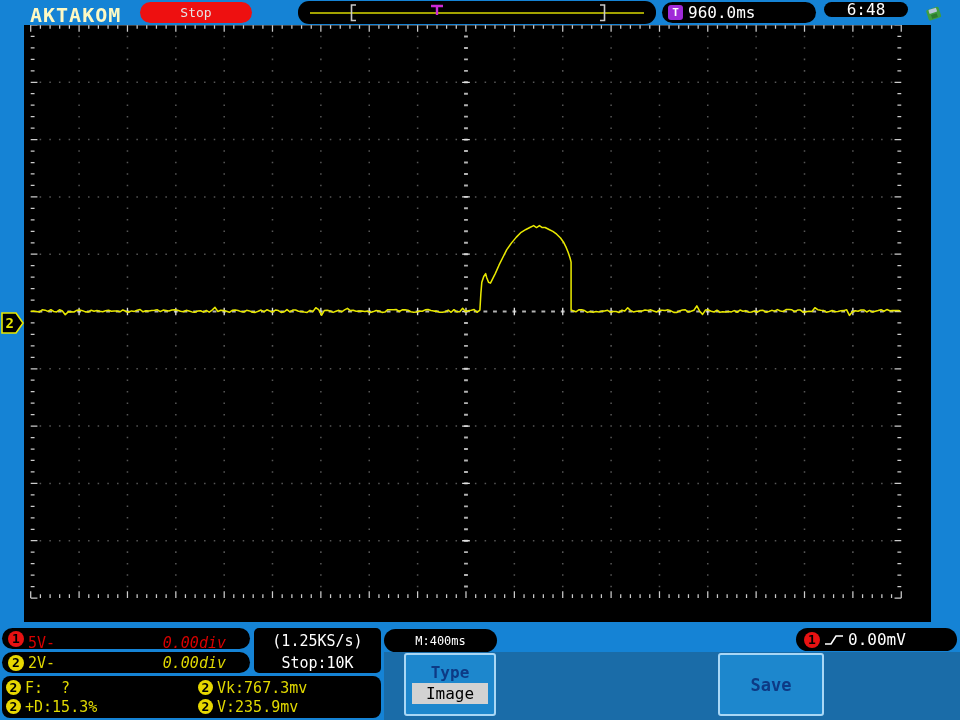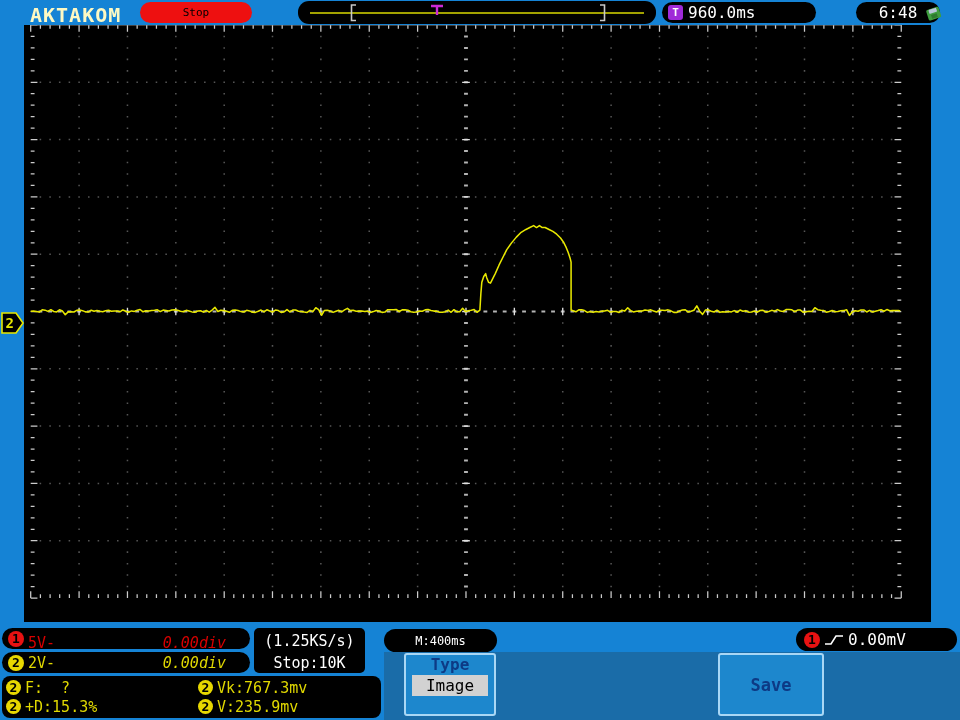--- a/index.html
+++ b/index.html
@@ -4,63 +4,63 @@
 <style>
   html,body{margin:0;padding:0;background:#000;}
   #screen{position:relative;width:960px;height:720px;background:#1583d5;overflow:hidden;
           font-family:"DejaVu Sans Mono", monospace;}
   
   .brand{position:absolute;left:30px;top:3px;font-size:20px;font-weight:bold;
          letter-spacing:1px;color:#fef9c3;}
   .pill{position:absolute;background:#000;border-radius:11px;display:flex;
         align-items:center;color:#fff;font-size:16px;}
   .stop-btn{position:absolute;left:140px;top:2px;width:112px;height:21px;border-radius:11px;
-        background:#ee1010;color:#000000;font-size:11px;display:flex;align-items:center;
+        background:#ee1010;color:#e5e5e5;font-size:13px;display:flex;align-items:center;
         justify-content:center;border:none;font-family:inherit;}
   .trig-bar{left:298px;top:1px;width:358px;height:23px;}
   .ttime{left:662px;top:2px;width:148px;height:21px;padding-left:6px;gap:5px;}
   .t-icon{width:15px;height:15px;background:#a02ad8;border-radius:3px;color:#fff;
           font-size:11px;font-weight:bold;display:flex;align-items:center;justify-content:center;}
-  .clock{left:856px;top:2px;width:84px;height:21px;justify-content:center;}
+  .clock{left:824px;top:2px;width:84px;height:15px;justify-content:center;}
   .usb{position:absolute;left:924px;top:3px;width:20px;height:20px;}
   
   #grat{position:absolute;left:24px;top:25px;width:907px;height:597px;background:#000;}
   #grat svg{position:absolute;left:0;top:0;}
   #chmark{position:absolute;left:1px;top:311px;width:24px;height:24px;}
   
   .chbox{position:absolute;left:2px;width:248px;height:21px;background:#000;
          border-radius:11px;display:flex;align-items:center;padding:0 6px;box-sizing:border-box;
          font-size:15px;}
   .badge{width:16px;height:16px;border-radius:8px;color:#000;font-size:13px;font-weight:bold;
          display:flex;align-items:center;justify-content:center;flex:none;}
   .badge.r{background:#e81212;}
   .badge.y{background:#e8d800;}
   .chbox .lab{margin-left:4px;}
   .chbox .val{margin-left:auto;margin-right:18px;font-style:italic;}
   .c-red{color:#d80000;margin-top:9px;}
   .c-yel{color:#e0d800;}
-  .acqbox{position:absolute;left:254px;top:628px;width:111px;height:45px;background:#000;
+  .acqbox{position:absolute;left:254px;top:628px;width:127px;height:45px;background:#000;
           border-radius:5px;color:#fff;font-size:15px;text-align:center;line-height:22px;
           padding-top:2px;box-sizing:border-box;}
   .mbox{position:absolute;left:384px;top:629px;width:113px;height:23px;background:#000;
         border-radius:12px;color:#fff;font-size:12px;display:flex;align-items:center;
         justify-content:center;}
   .trigbox{position:absolute;left:796px;top:628px;width:161px;height:23px;background:#000;
         border-radius:12px;display:flex;align-items:center;gap:4px;padding:0 8px;
         box-sizing:border-box;color:#fff;font-size:16px;}
   .measbox{position:absolute;left:2px;top:676px;width:379px;height:42px;background:#000;
         border-radius:8px;display:grid;grid-template-columns:192px 1fr;grid-template-rows:1fr 1fr;
         padding:2px 4px;box-sizing:border-box;}
   .mcell{display:flex;align-items:center;gap:4px;font-size:15px;white-space:pre;}
   .mcell .badge{width:15px;height:15px;}
   .menupanel{position:absolute;left:384px;top:652px;width:576px;height:68px;background:#1a6ca8;}
   .softbtn{position:absolute;top:1px;background:#1d87cd;border:2px solid #a9d7f5;
            border-radius:3px;box-sizing:border-box;color:#0d3a85;font-weight:bold;
            font-size:16px;text-align:center;font-family:inherit;}
-  #type-btn{left:20px;width:92px;height:63px;}
+  #type-btn{left:20px;width:92px;height:63px;padding-top:8px;}
   #type-btn .sel{display:block;margin:1px auto 0;width:76px;background:#d2d2d2;color:#000;
                  font-weight:normal;padding:1px 0;}
   #save-btn{left:334px;width:106px;height:63px;display:flex;align-items:center;
             justify-content:center;font-size:17px;}
 </style>
 </head>
 <body>
 
 <div id="screen">
 

